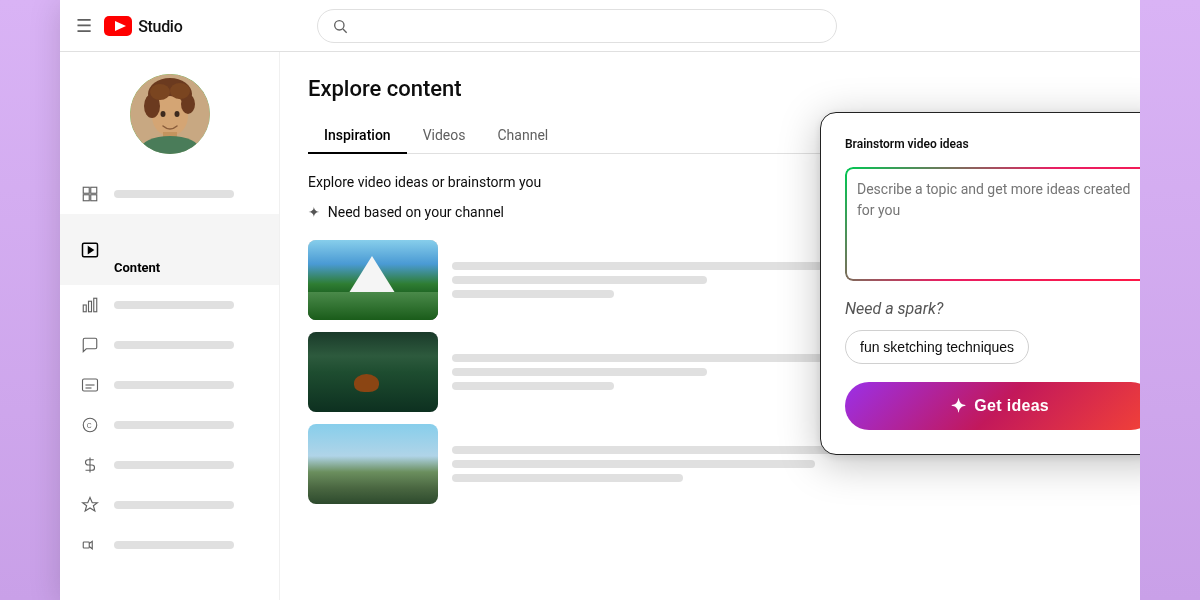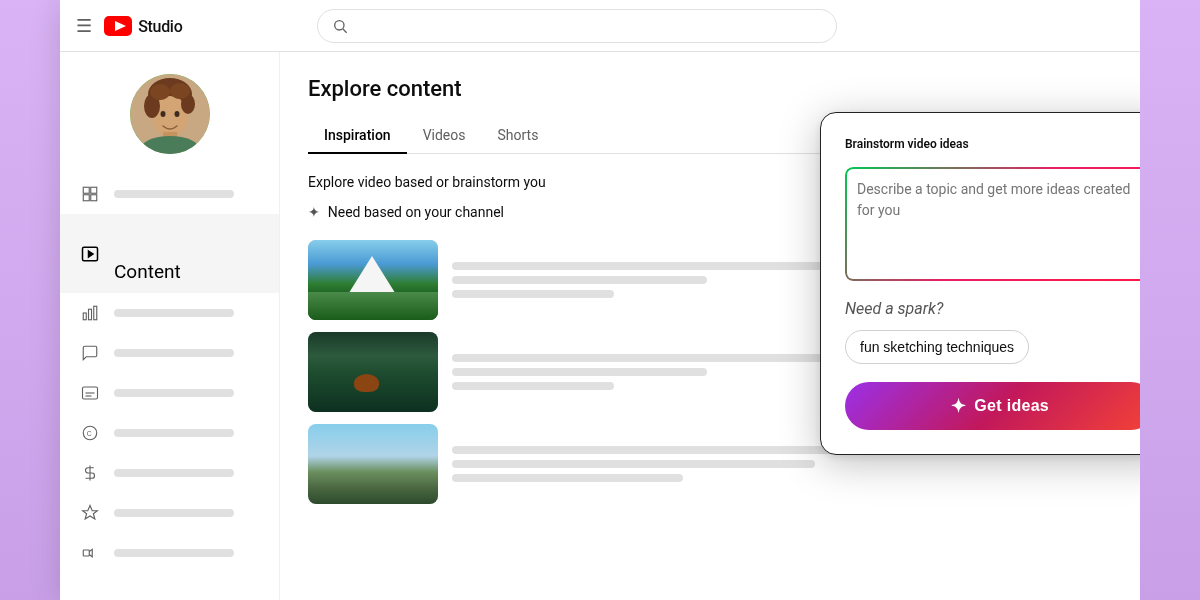--- a/index.html
+++ b/index.html
@@ -462,21 +462,21 @@
           <div class="sidebar-text-line"></div>
         </div>
 
         <div class="sidebar-item active">
           <div class="sidebar-icon">
             <svg width="18" height="18" viewBox="0 0 24 24" fill="none" stroke="#000" stroke-width="2">
               <rect x="2" y="3" width="20" height="18" rx="2"></rect>
               <polygon points="10,8 16,12 10,16" fill="#000"></polygon>
             </svg>
           </div>
-          <span style="font-size:19px;font-weight:400;color:#000;margin-top:36px;">Content</span>
+          <span style="font-size:13px;font-weight:700;color:#000;margin-top:36px;">Content</span>
         </div>
 
         <div class="sidebar-item">
           <div class="sidebar-icon">
             <svg width="18" height="18" viewBox="0 0 24 24" fill="none" stroke="#606060" stroke-width="1.5">
               <rect x="3" y="12" width="4" height="9"></rect>
               <rect x="10" y="7" width="4" height="14"></rect>
               <rect x="17" y="3" width="4" height="18"></rect>
             </svg>
           </div>
@@ -543,24 +543,24 @@
         </div>
       </nav>
     </div>
 
     <div class="content-area">
       <h1 class="page-title">Explore content</h1>
 
       <div class="tabs">
         <div class="tab active">Inspiration</div>
         <div class="tab">Videos</div>
-        <div class="tab">Shorts</div>
+        <div class="tab">Channel</div>
       </div>
 
-      <p class="explore-text">Explore video based or brainstorm you</p>
+      <p class="explore-text">Explore video ideas or brainstorm you</p>
 
       <div class="ideas-based">
         <span class="sparkle-icon">✦</span>
         <span>Need based on your channel</span>
       </div>
 
       <div class="video-list">
 
         <div class="video-item">
           <div class="video-thumb">

